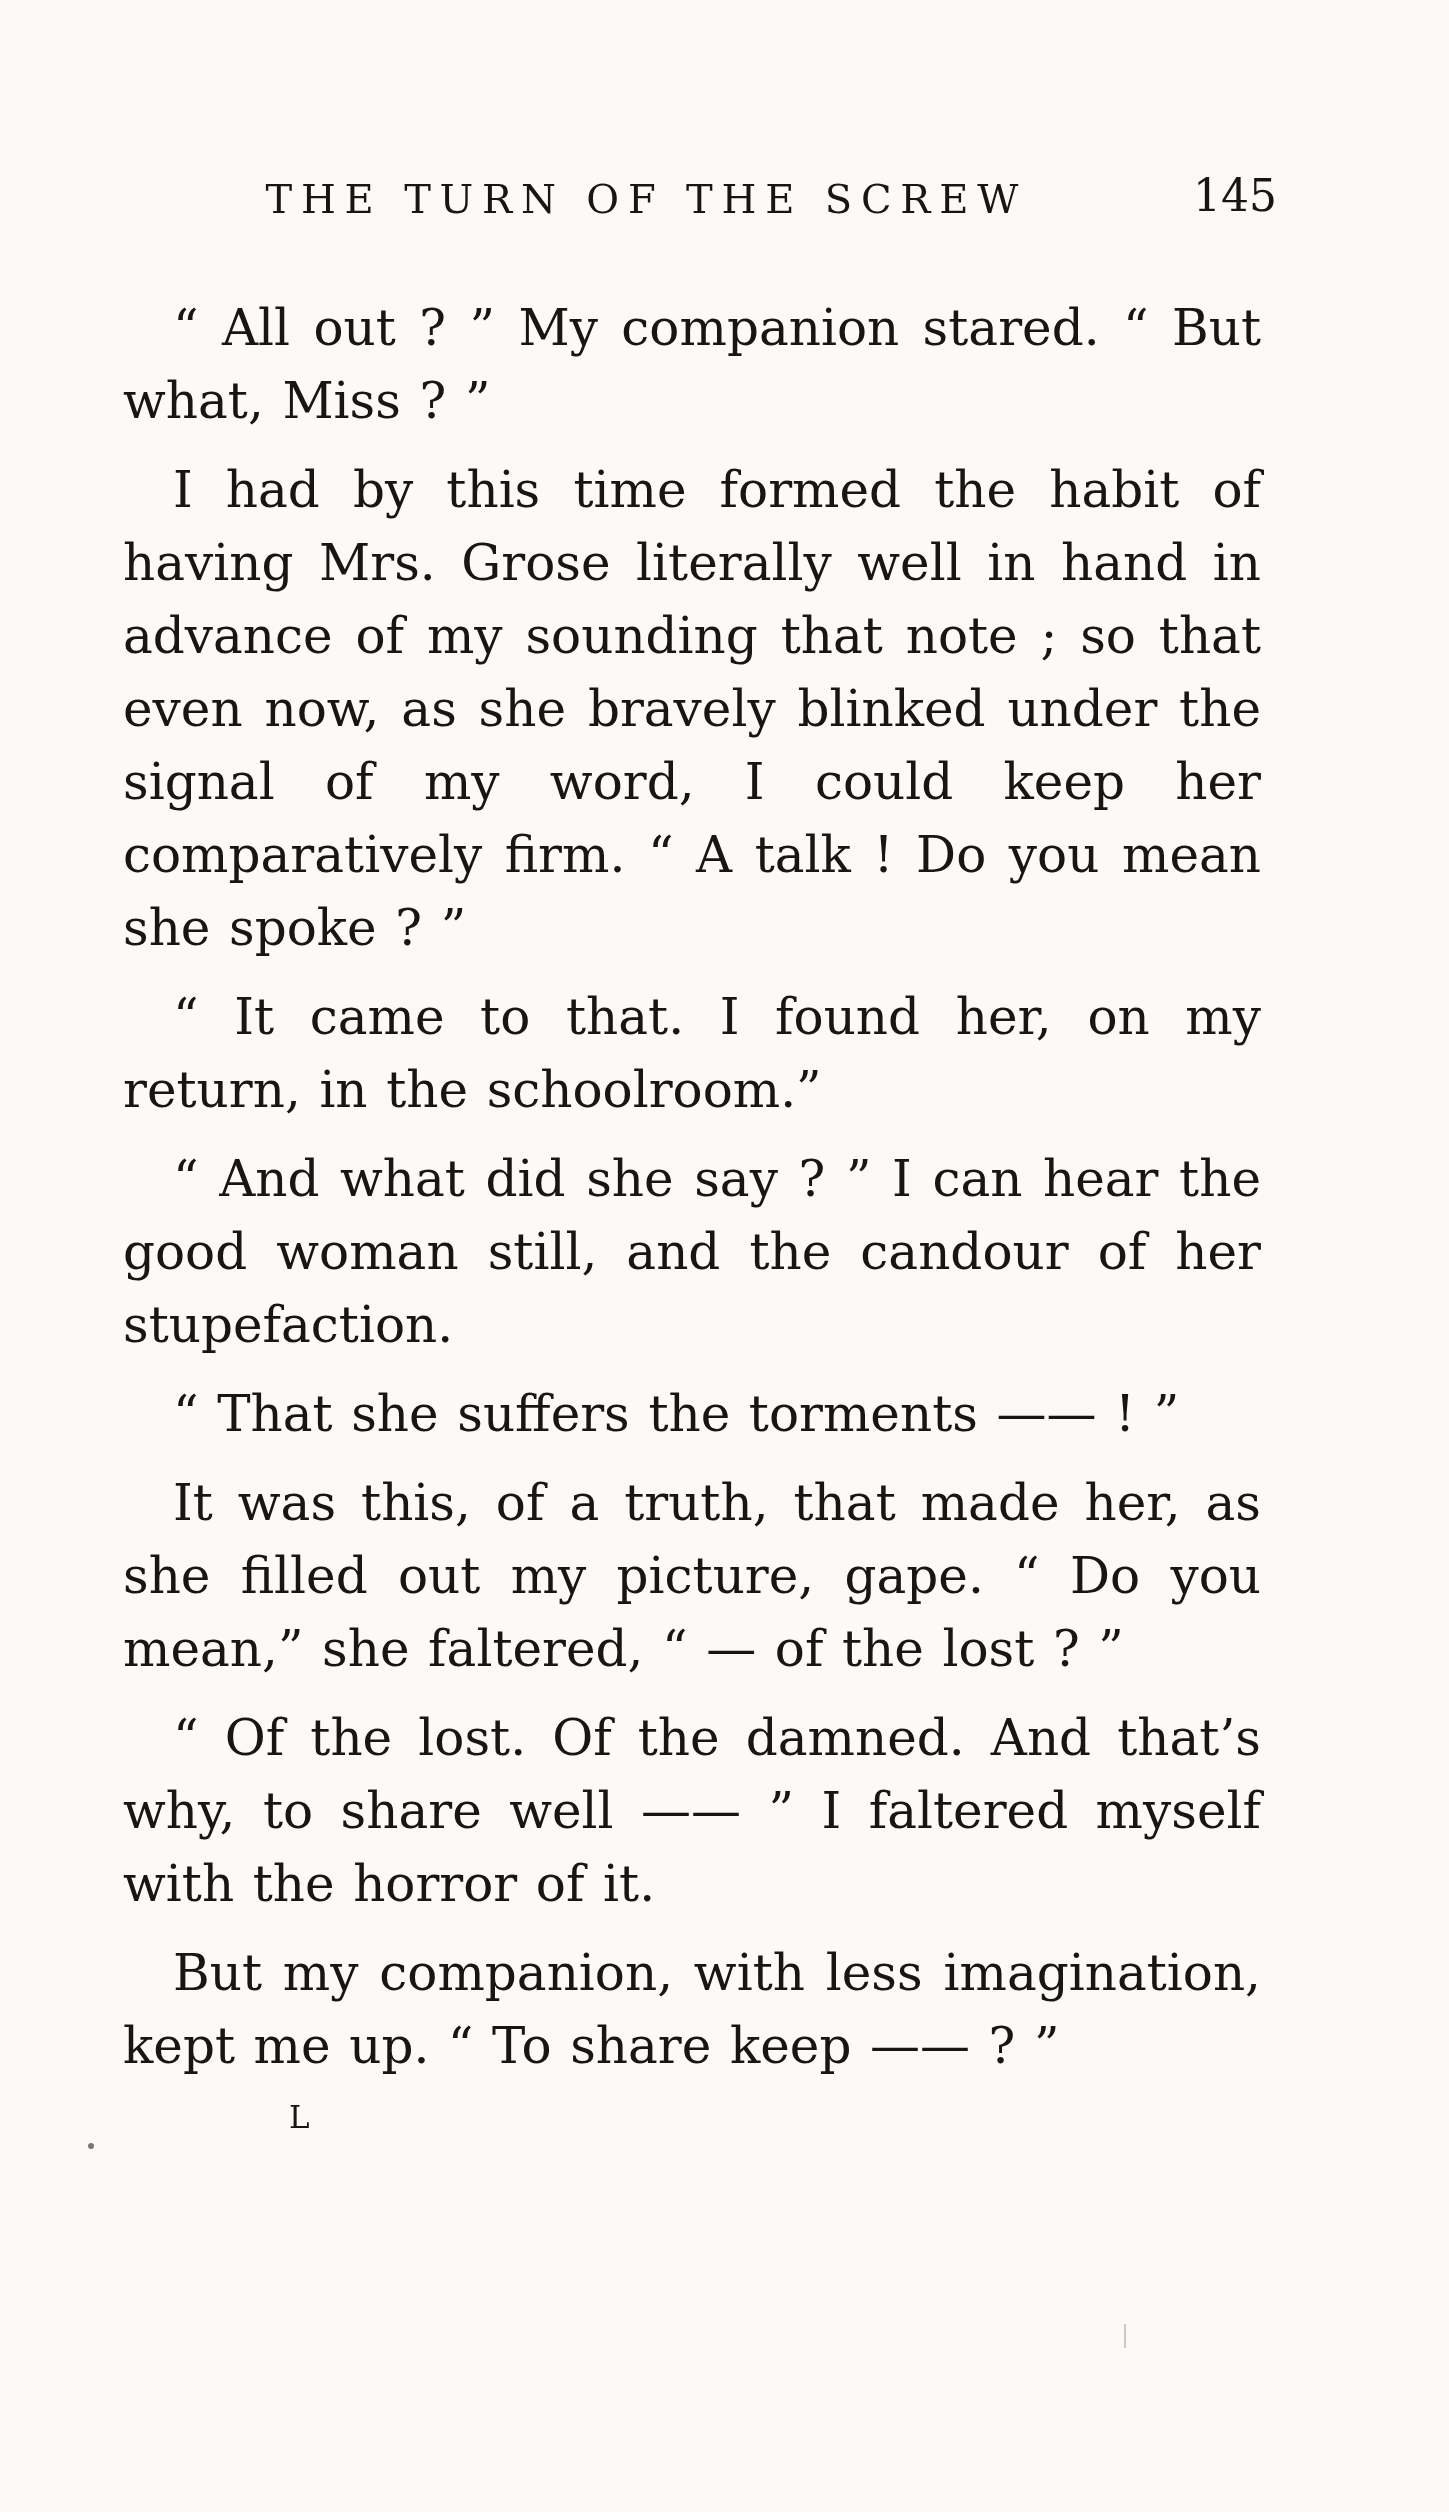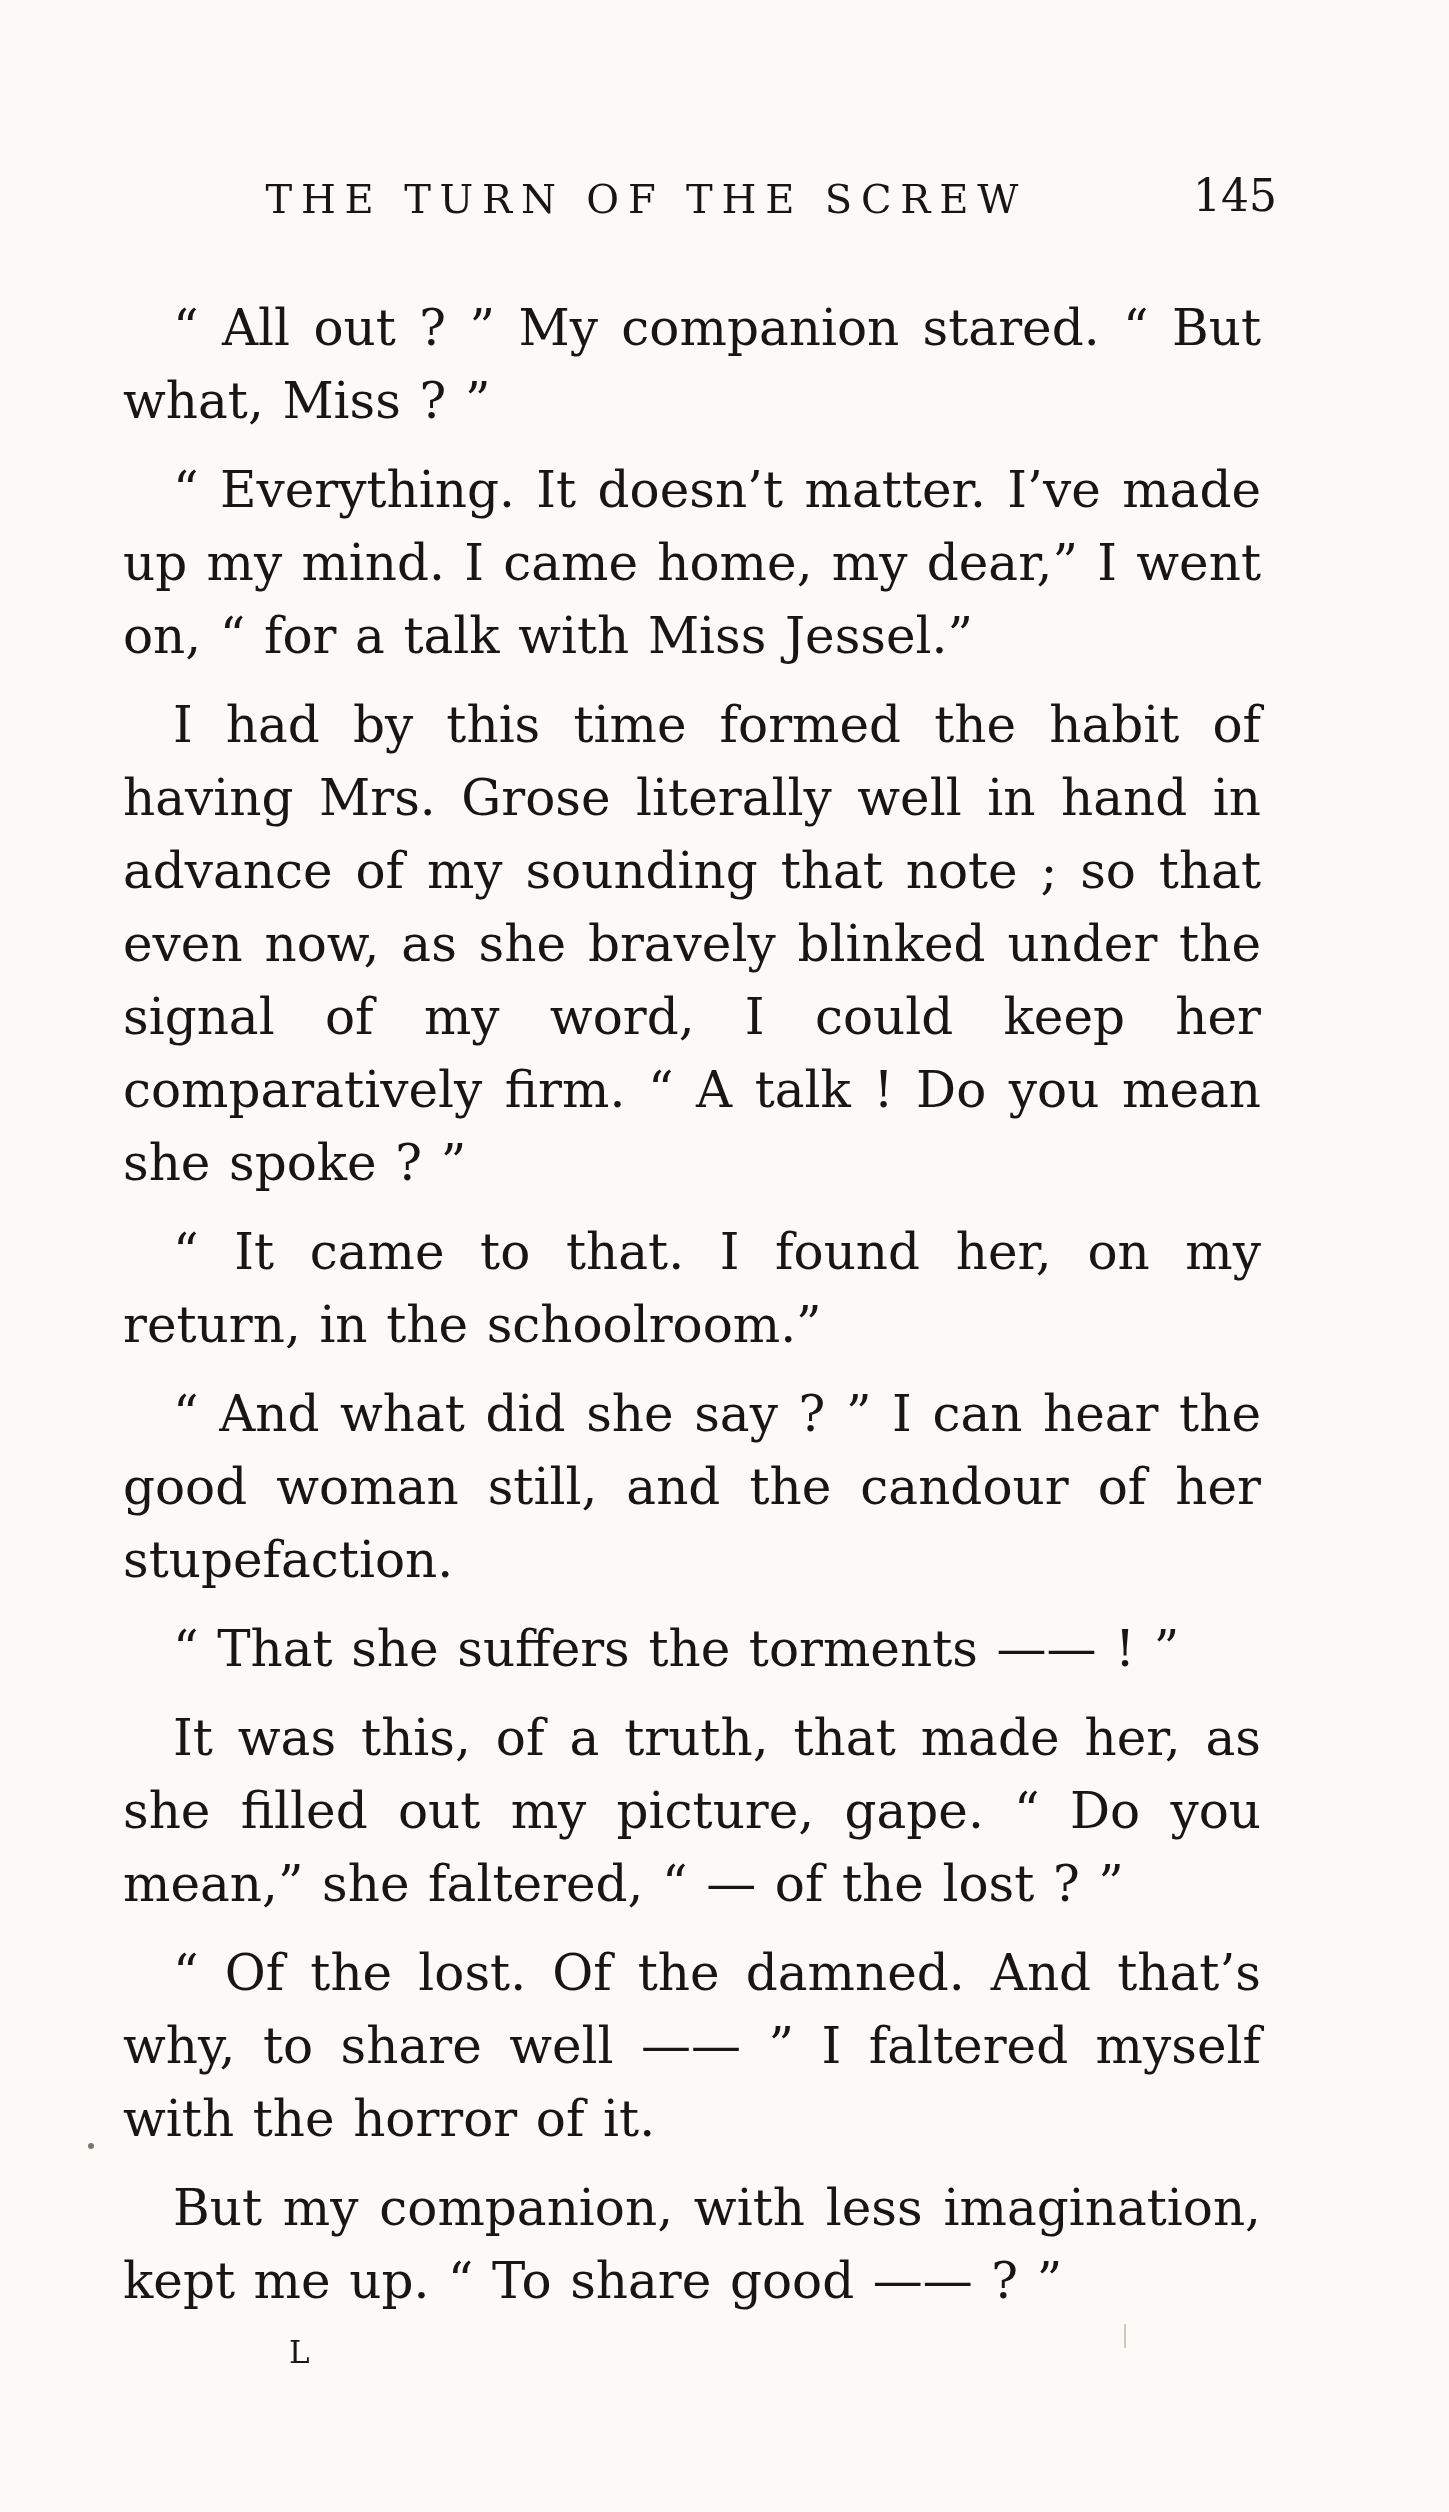--- a/index.html
+++ b/index.html
@@ -89,28 +89,27 @@
 
   <div class="text-block">
 
     <header class="page-header">
       <div class="running-title">THE TURN OF THE SCREW</div>
       <div class="page-number">145</div>
     </header>
 
     <main class="page-body">
       <p>“ All out ? ”   My companion stared.   “ But what, Miss ? ”</p>
-      <p>“ Everything.  It doesn’t matter.  I’ve made up my mind.  I came home, my dear,” I went on, “ for a talk with Miss Jessel.”</p>
       <p>I had by this time formed the habit of having Mrs. Grose literally well in hand in advance of my sounding that note ; so that even now, as she bravely blinked under the signal of my word, I could keep her comparatively firm.  “ A talk !  Do you mean she spoke ? ”</p>
       <p>“ It came to that.  I found her, on my return, in the schoolroom.”</p>
       <p>“ And what did she say ? ”  I can hear the good woman still, and the candour of her stupefaction.</p>
       <p>“ That she suffers the torments —— ! ”</p>
       <p>It was this, of a truth, that made her, as she filled out my picture, gape.  “ Do you mean,” she faltered, “ — of the lost ? ”</p>
       <p>“ Of the lost.  Of the damned.  And that’s why, to share well —— ”  I faltered myself with the horror of it.</p>
-      <p>But my companion, with less imagination, kept me up.  “ To share good —— ? ”</p>
+      <p>But my companion, with less imagination, kept me up.  “ To share keep —— ? ”</p>
     </main>
 
     <div class="signature-mark">L</div>
 
   </div>
 
   <div class="ink-speck"></div>
   <div class="scan-mark"></div>
 
 </div>

